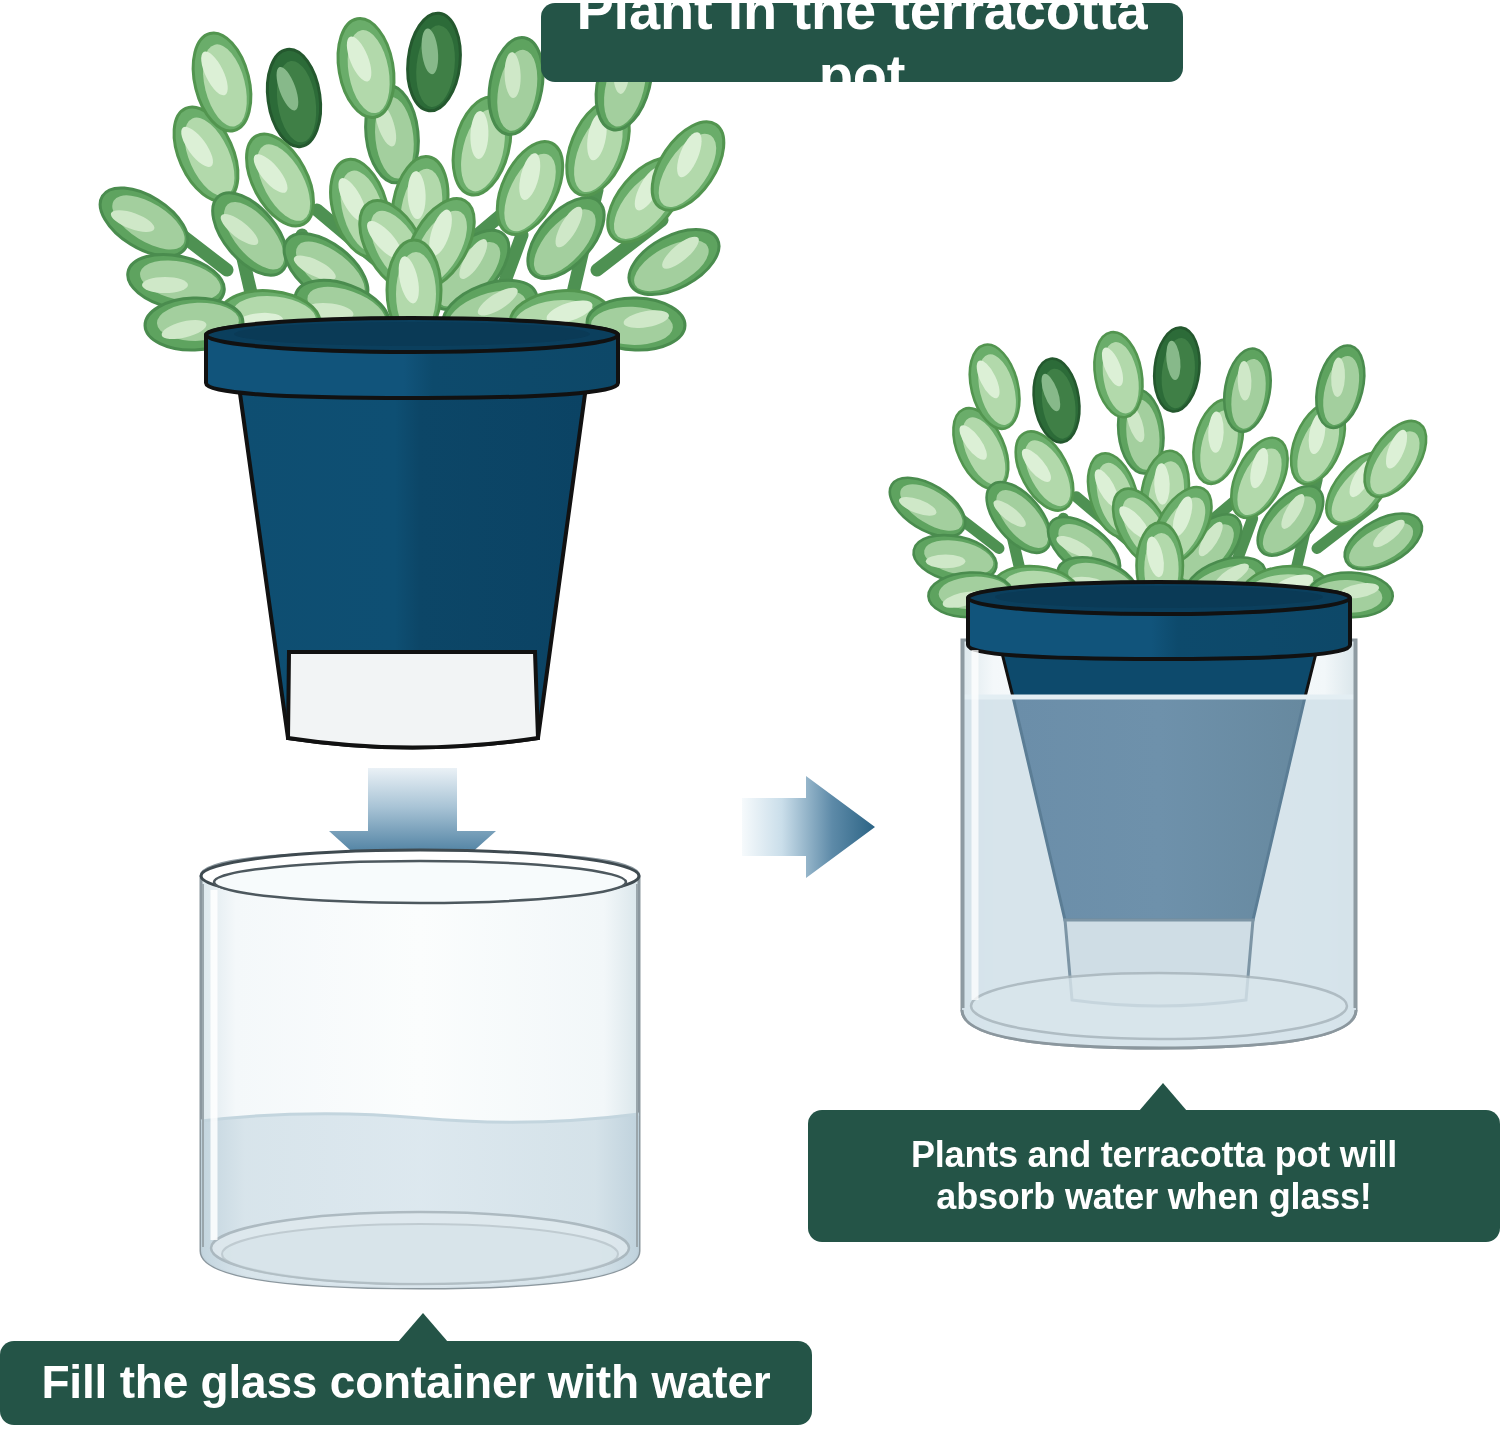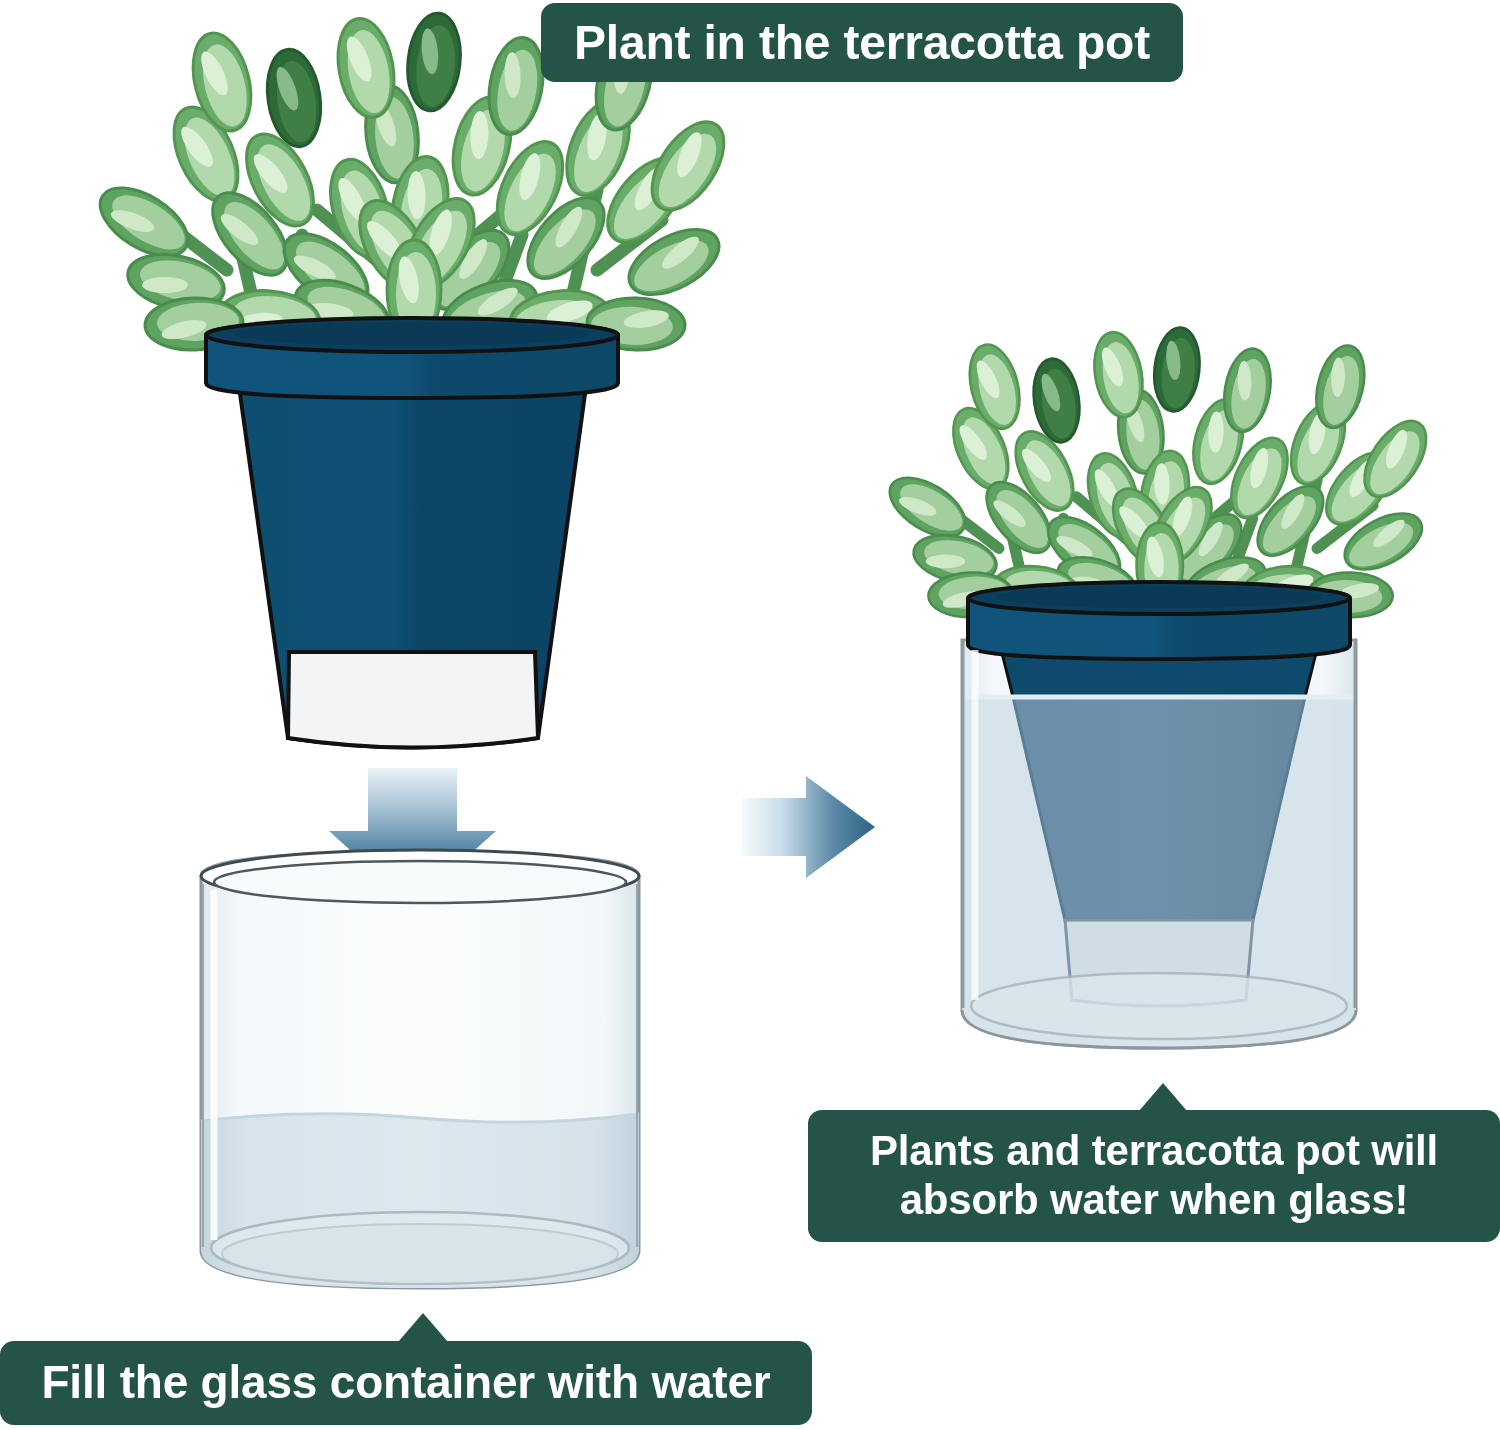--- a/index.html
+++ b/index.html
@@ -40,38 +40,38 @@
     width: 100%;
     text-align: center;
     line-height: 1.16;
     letter-spacing: -0.2px;
   }
   #callout-top {
     left: 541px;
     top: 3px;
     width: 642px;
     height: 79px;
-    font-size: 48px;
+    font-size: 56px;
     padding: 16px 26px;
   }
   #callout-bottom-left {
     left: 0px;
     top: 1341px;
     width: 812px;
     height: 84px;
     font-size: 46px;
     padding: 0 35px;
     border-radius: 14px;
   }
   #callout-bottom-right {
     left: 808px;
     top: 1110px;
     width: 692px;
     height: 132px;
-    font-size: 42px;
+    font-size: 36px;
     padding: 0 30px;
   }
   .tail {
     position: absolute;
     width: 0;
     height: 0;
   }
   #tail-bottom-left {
     left: 398px;
     top: 1313px;

